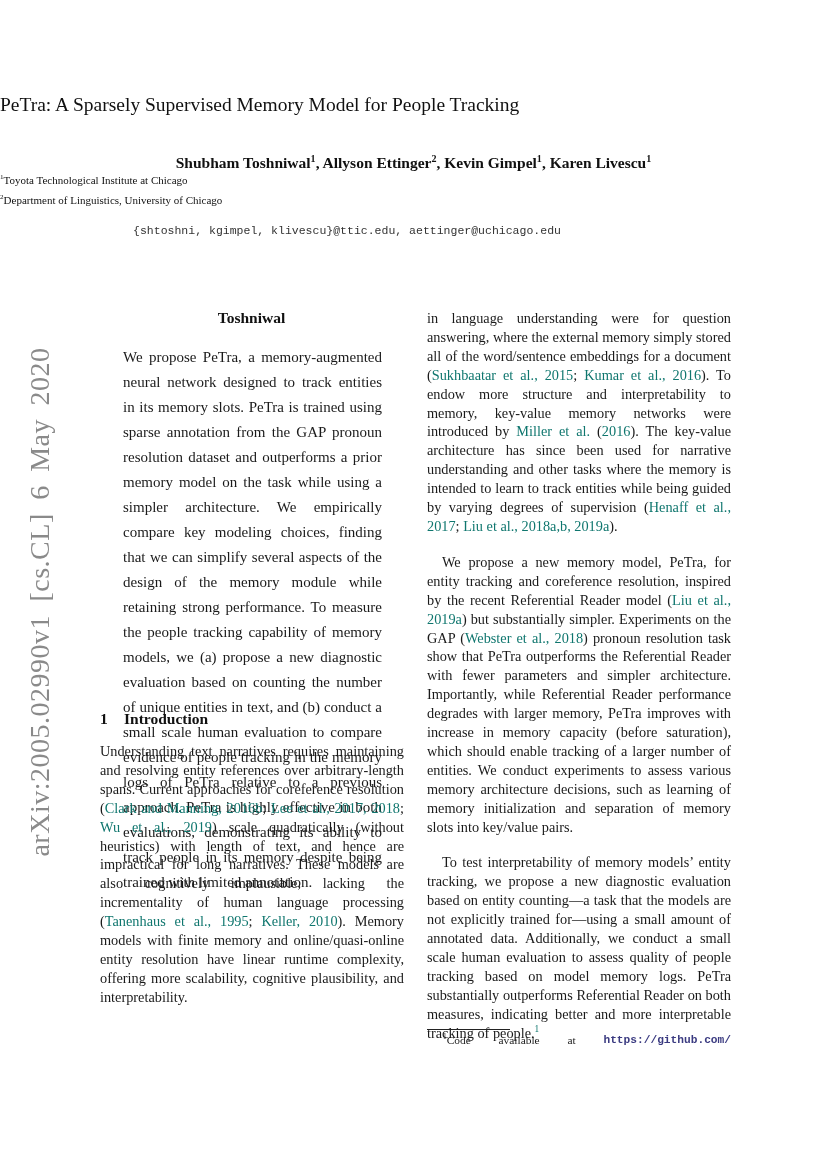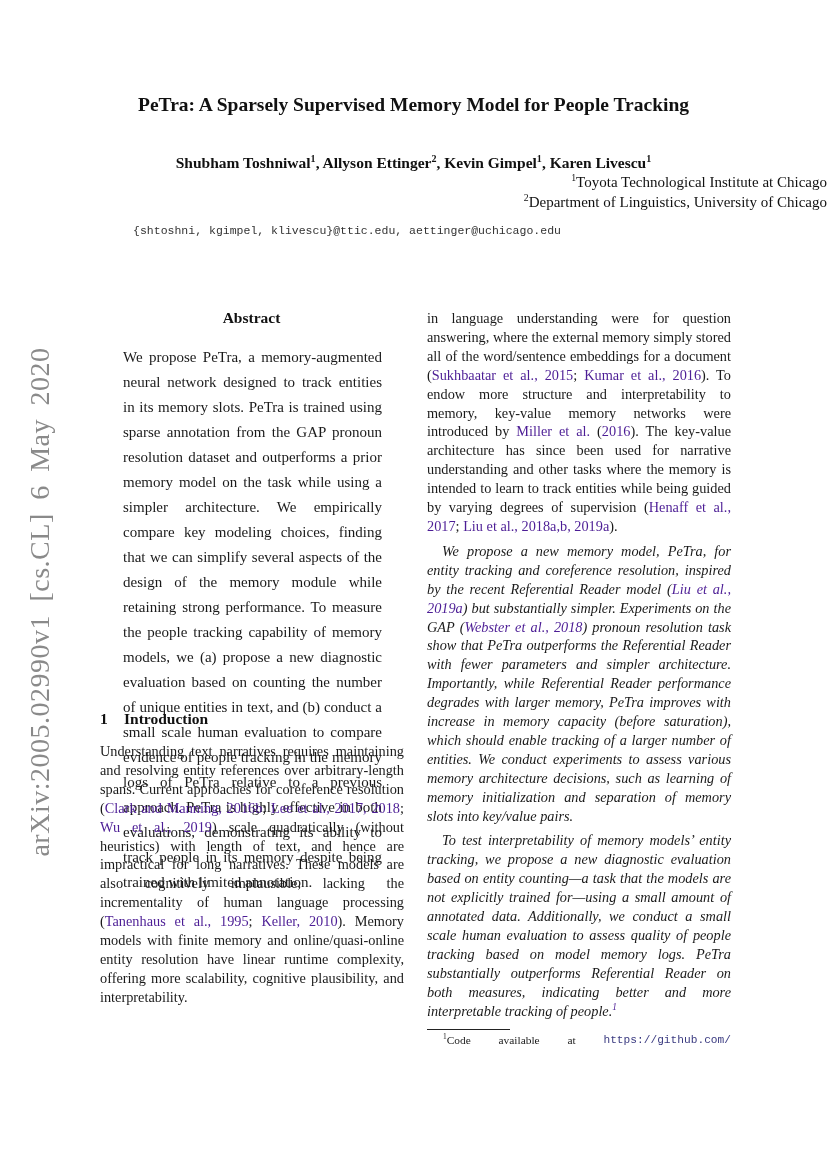--- a/index.html
+++ b/index.html
@@ -12,30 +12,30 @@
     position: absolute; left: 20px; top: 362px; width: 40px; height: 480px;
     display: flex; align-items: center; justify-content: center;
   }
   .arxiv-stamp span {
     transform: rotate(-90deg); white-space: nowrap;
     font-family: "Liberation Serif", "DejaVu Serif", serif;
     font-size: 28px; color: #8a8a8a; letter-spacing: 0.5px;
     word-spacing: 6px;
   }
   .title {
-    position: absolute; top: 94px; left: 0; width: 827px; text-align: center;
-    font-weight: bold; font-size: 19.5px; color: #111;
+    position: absolute; top: 94px; left: 0; width: 827px; text-align: left;
+    font-weight: normal; font-size: 19.5px; color: #111;
   }
   .authors {
     position: absolute; top: 154px; left: 0; width: 827px; text-align: center;
     font-weight: bold; font-size: 15.5px; color: #111;
   }
   .affil {
-    position: absolute; left: 0; width: 827px; text-align: right;
-    font-size: 15px; color: #111;
+    position: absolute; left: 0; width: 827px; text-align: left;
+    font-size: 11px; color: #111;
   }
   .affil1 { top: 174px; }
   .affil2 { top: 194px; }
   sup { font-size: 0.65em; vertical-align: super; line-height: 0; }
   .emails {
     position: absolute; top: 224px; left: 0; width: 694px; text-align: center;
     font-family: "Liberation Mono", "DejaVu Sans Mono", monospace;
     font-size: 11.5px; color: #333;
   }
   .abstract-heading {
@@ -52,32 +52,32 @@
     font-weight: bold; font-size: 15.5px; color: #111;
   }
   .section-heading .num { display: inline-block; width: 24px; }
   .col {
     position: absolute; width: 304px;
     font-size: 14.3px; line-height: 18.9px; text-align: justify; color: #1a1a1a;
   }
   .col-left { top: 742px; left: 100px; }
   .col-right { top: 309px; left: 427px; }
   .col p { margin: 0; }
-  .col p.indent { text-indent: 15px; margin-top: 6px; font-style: italic; }
-  .cite { color: #4c1d95; }
+  .col p.indent { text-indent: 15px; margin-top: 17px; }
+  .cite { color: #0f766e; }
   .footnote-rule {
     position: absolute; top: 1029px; left: 427px; width: 83px; height: 0;
     border-top: 1px solid #222;
   }
   .footnote {
     position: absolute; top: 1033px; left: 427px; width: 304px;
     font-size: 11.4px; line-height: 15.6px; color: #1a1a1a;
   }
   .footnote .line1 { display: flex; justify-content: space-between; padding-left: 16px; }
-  .mono { font-family: "Liberation Mono", "DejaVu Sans Mono", monospace; font-size: 11.2px; color: #3a3a80; }
+  .mono { font-family: "Liberation Mono", "DejaVu Sans Mono", monospace; font-size: 11.2px; color: #3a3a80; font-weight: bold; }
 </style>
 </head>
 <body>
 
 <div class="arxiv-stamp">
   <span>arXiv:2005.02990v1  [cs.CL]  6 May 2020</span>
 </div>
 
 <div class="title">PeTra: A Sparsely Supervised Memory Model for People Tracking</div>
 
@@ -87,21 +87,21 @@
 
 <div class="affil affil1">
   <sup>1</sup><span>Toyota Technological Institute at Chicago</span>
 </div>
 <div class="affil affil2">
   <sup>2</sup><span>Department of Linguistics, University of Chicago</span>
 </div>
 
 <div class="emails">{shtoshni, kgimpel, klivescu}@ttic.edu, aettinger@uchicago.edu</div>
 
-<div class="abstract-heading">Abstract</div>
+<div class="abstract-heading">Toshniwal</div>
 <div class="abstract-body">We propose PeTra, a memory-augmented neural network designed to track entities in its memory slots. PeTra is trained using sparse annotation from the GAP pronoun resolution dataset and outperforms a prior memory model on the task while using a simpler architecture. We empirically compare key modeling choices, finding that we can simplify several aspects of the design of the memory module while retaining strong performance. To measure the people tracking capability of memory models, we (a) propose a new diagnostic evaluation based on counting the number of unique entities in text, and (b) conduct a small scale human evaluation to compare evidence of people tracking in the memory logs of PeTra relative to a previous approach. PeTra is highly effective in both evaluations, demonstrating its ability to track people in its memory despite being trained with limited annotation.</div>
 
 <div class="section-heading">
   <span class="num">1</span><span>Introduction</span>
 </div>
 
 <div class="col col-left">
   <p>
     <span>Understanding text narratives requires maintaining and resolving entity references over arbitrary-length spans. Current approaches for coreference resolution (</span><a class="cite">Clark and Manning, 2016b</a><span>; </span><a class="cite">Lee et al., 2017, 2018</a><span>; </span><a class="cite">Wu et al., 2019</a><span>) scale quadratically (without heuristics) with length of text, and hence are impractical for long narratives. These models are also cognitively implausible, lacking the incrementality of human language processing (</span><a class="cite">Tanenhaus et al., 1995</a><span>; </span><a class="cite">Keller, 2010</a><span>). Memory models with finite memory and online/quasi-online entity resolution have linear runtime complexity, offering more scalability, cognitive plausibility, and interpretability.</span>
   </p>

